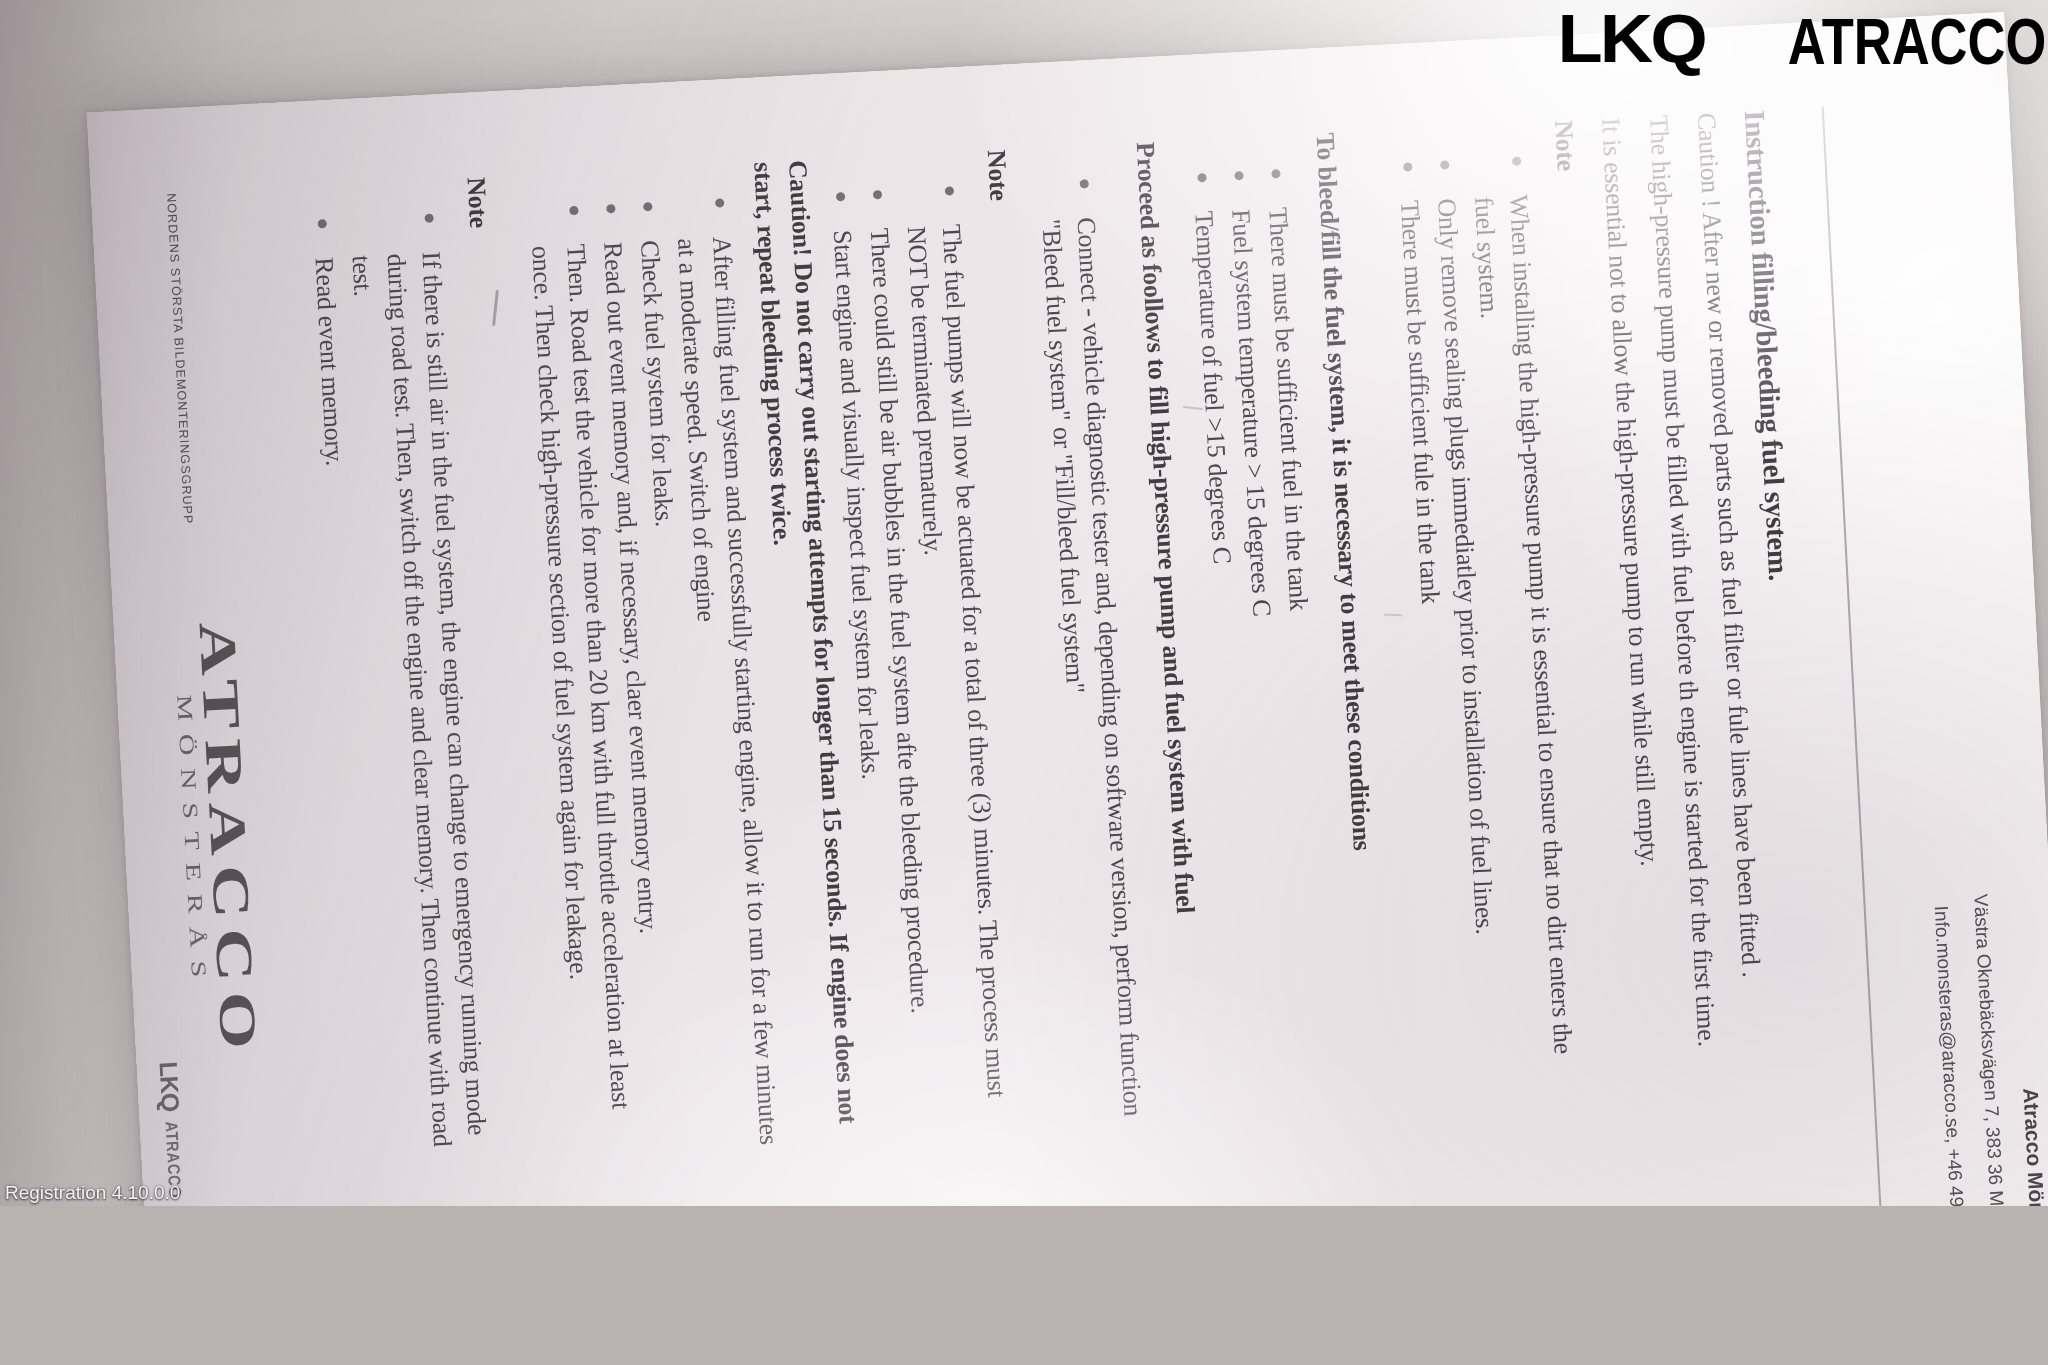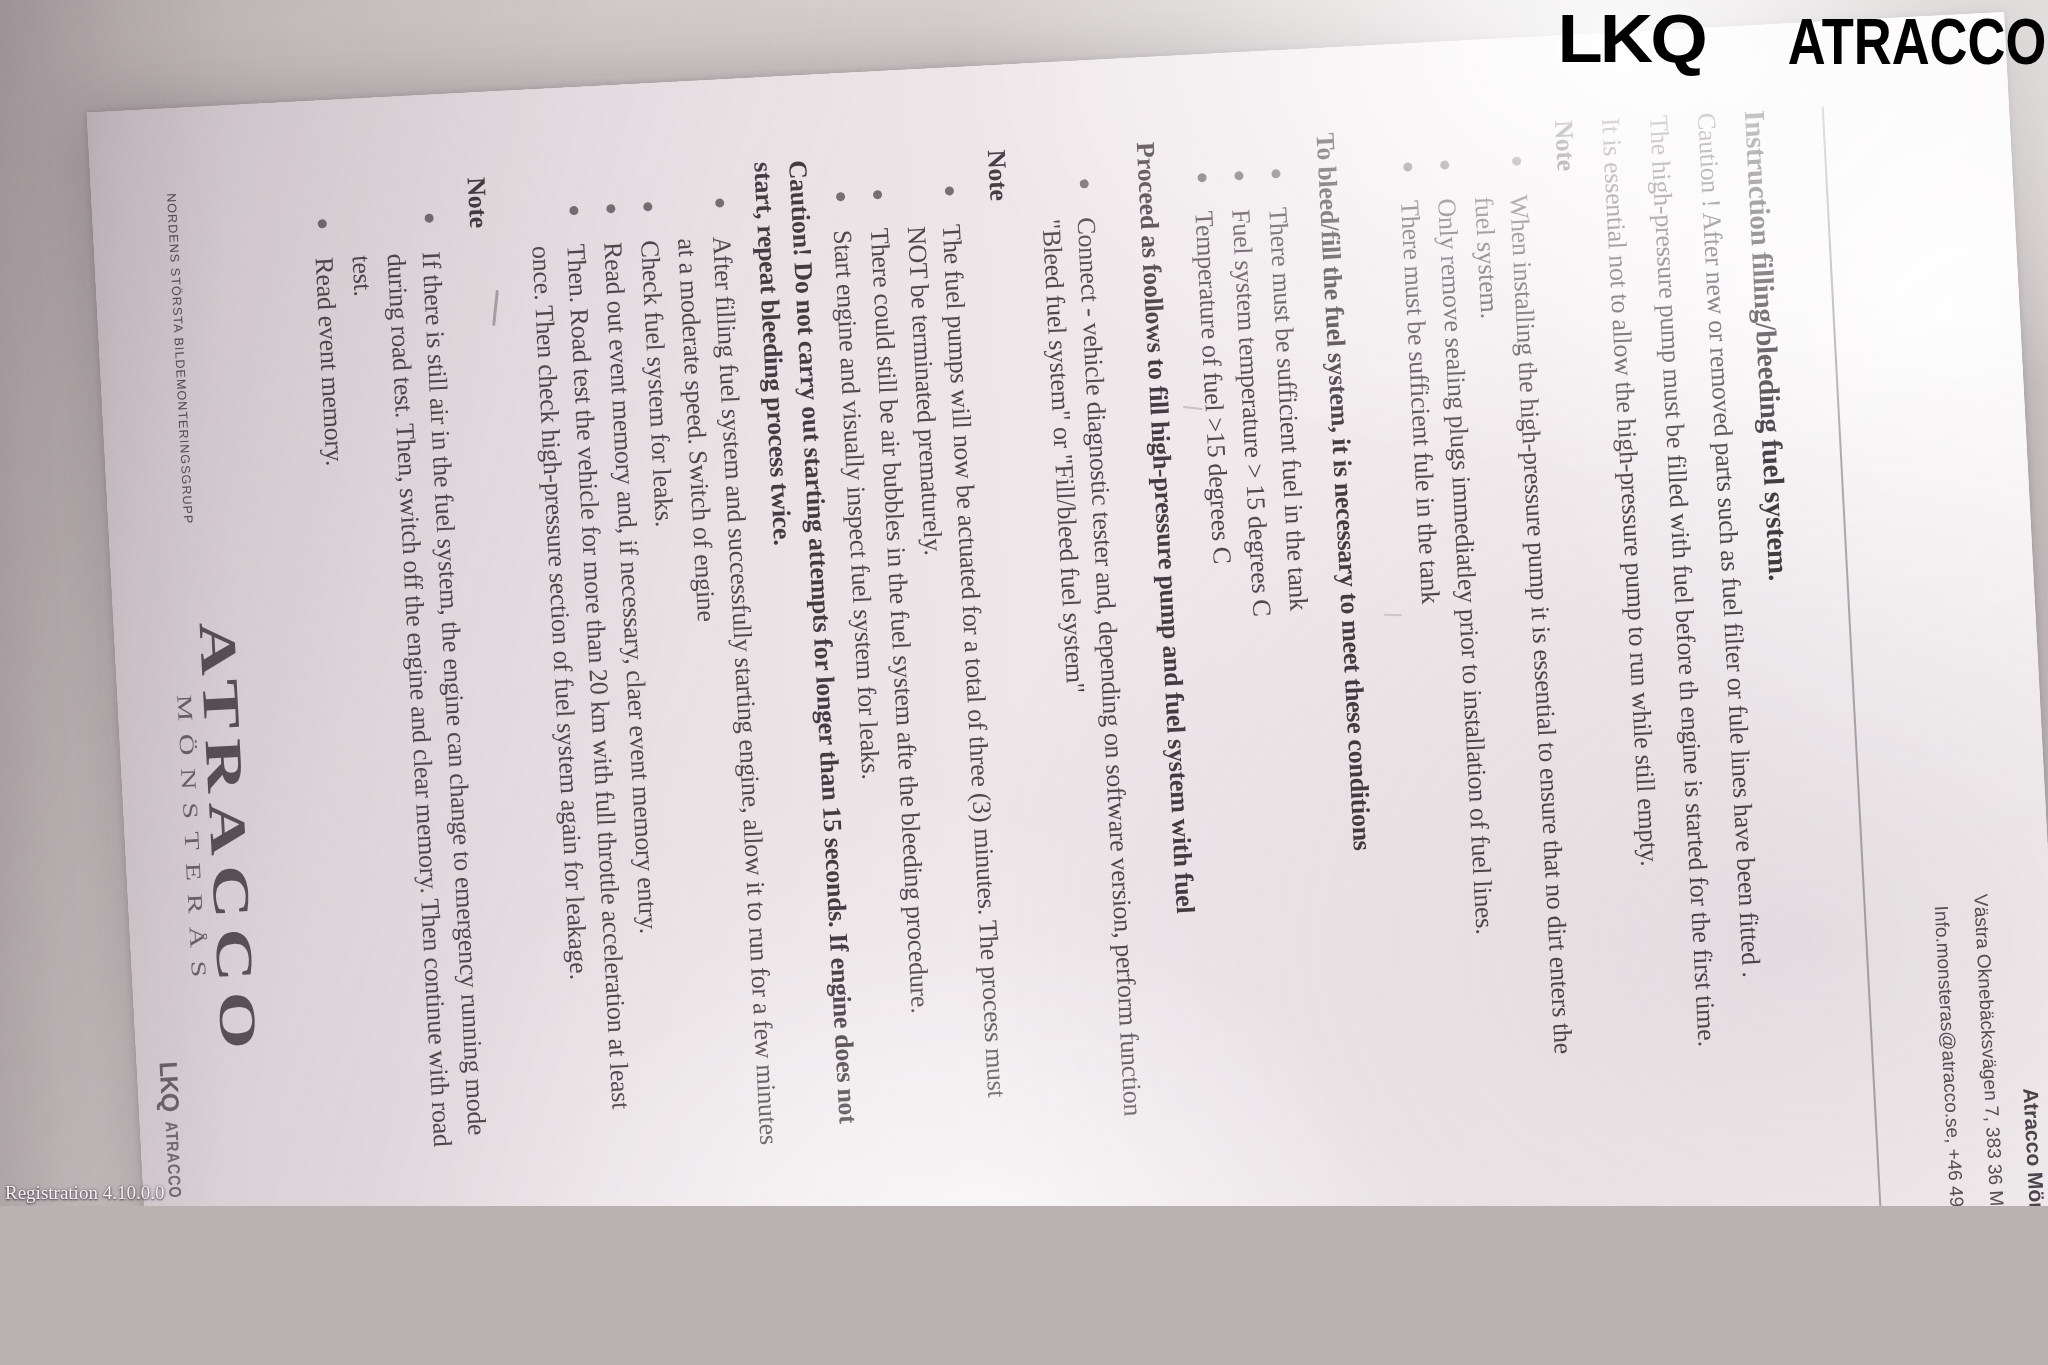--- a/index.html
+++ b/index.html
@@ -64,21 +64,21 @@
     linear-gradient(to right, rgba(130,118,128,.28) 0, rgba(130,118,128,.07) 6%, rgba(0,0,0,0) 11%),
     radial-gradient(1300px 1000px at 88% 78%, rgba(125,112,124,.15), rgba(0,0,0,0) 65%);}
   .glow{position:absolute;inset:0;z-index:5;pointer-events:none;mix-blend-mode:screen;background:
     radial-gradient(950px 620px at 79% 4%, rgba(255,255,255,.95), rgba(255,255,255,.30) 45%, rgba(255,255,255,0) 70%),
     radial-gradient(750px 500px at 48% 102%, rgba(255,255,255,.45), rgba(255,255,255,0) 60%);}
   
   .lkqwm{position:absolute;top:-4px;right:2px;z-index:10;display:flex;align-items:baseline;gap:26px;color:#000;}
   .lkqwm .wlkq{font-family:"Liberation Sans",sans-serif;font-weight:900;font-size:74px;letter-spacing:-3px;transform:scaleY(.92);}
   .lkqwm .watr{font-family:"Liberation Sans",sans-serif;font-weight:700;font-size:64px;letter-spacing:0px;
                transform:scaleX(.82) scaleY(1.0);transform-origin:100% 80%;}
-  .reg{position:absolute;left:5px;bottom:2px;z-index:10;font-family:Liberation Serif, serif;
+  .reg{position:absolute;left:5px;bottom:2px;z-index:10;font-family:Liberation Sans, sans-serif;
        font-size:19px;color:#f5f2f4;text-shadow:0 1px 2px rgba(40,30,40,.8),0 0 3px rgba(40,30,40,.6);}
 </style>
 </head>
 <body>
 
 <div id="stage">
 
   <div class="paper">
     <div class="sheet blur">
 

